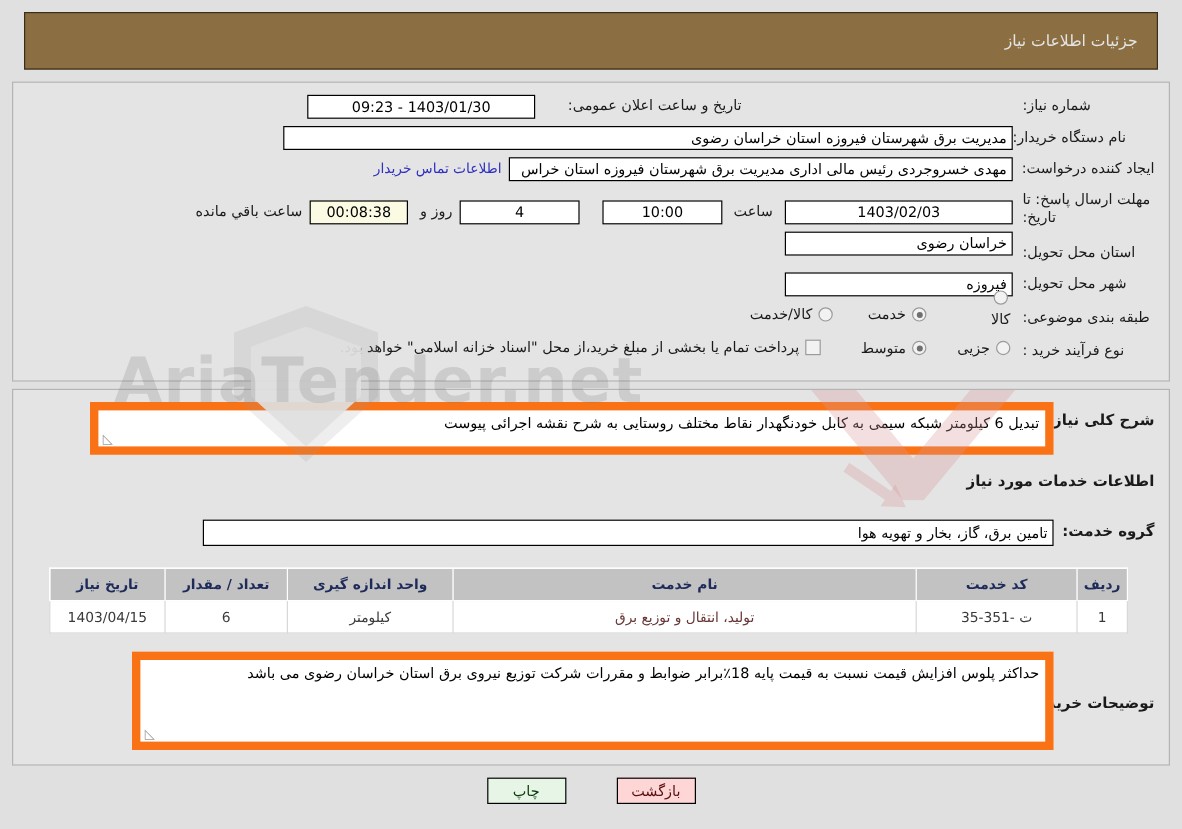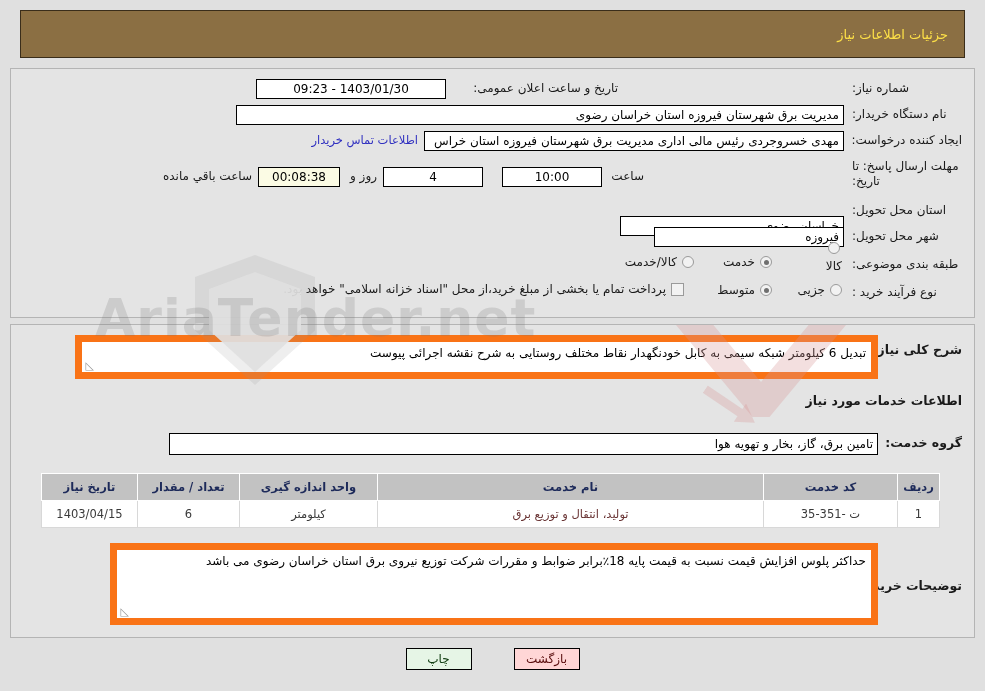--- a/index.html
+++ b/index.html
@@ -39,21 +39,21 @@
     clip-path:polygon(0% 30%,70% 30%,70% 0%,100% 50%,70% 100%,70% 70%,0% 70%);
     transform:rotate(34deg);
   }
 
   
   .titlebar{
     position:absolute;top:10px;right:20px;left:20px;height:48px;
     background:#8b6f43;border:1px solid #3a2d1a;box-sizing:border-box;
     display:flex;align-items:center;justify-content:flex-start;
   }
-  .titlebar-text{color:#fde047;font-size:13px;padding-right:16px;}
+  .titlebar-text{color:#e5e5e5;font-size:13px;padding-right:16px;}
 
   
   .panel{
     position:absolute;background:#e4e4e4;
     border:1px solid #b4b4b4;box-sizing:border-box;
   }
   #panel-top{top:68px;right:10px;left:10px;height:250px;}
   #panel-mid{top:324px;right:10px;left:10px;height:314px;}
   .lbl{font-size:12px;color:#1a1a1a;text-align:left;white-space:nowrap;}
   .fld{
@@ -140,37 +140,38 @@
   <span class="titlebar-text">جزئیات اطلاعات نیاز</span>
 </div>
 
 <div class="panel" id="panel-top">
 
   <div class="lbl r-label" style="top:12px;right:12px;width:110px;">شماره نیاز:</div>
 
   <div class="lbl r-label" style="top:12px;right:356px;width:160px;text-align:right;">تاریخ و ساعت اعلان عمومی:</div>
   <div class="fld" style="position:absolute;top:10px;right:528px;width:190px;">1403/01/30 - 09:23</div>
 
-  <div class="lbl r-label" style="top:38px;right:12px;width:110px;">نام دستگاه خریدار:</div>
+  <div class="lbl r-label" style="top:38px;right:28px;width:110px;text-align:center;">نام دستگاه خریدار:</div>
   <div class="fld rt" style="position:absolute;top:36px;right:130px;width:608px;">مدیریت برق شهرستان فیروزه استان خراسان رضوی</div>
 
   <div class="lbl r-label" style="top:64px;right:12px;width:110px;">ایجاد کننده درخواست:</div>
   <div class="fld rt" style="position:absolute;top:62px;right:130px;width:420px;">مهدی خسروجردی رئیس مالی اداری مدیریت برق شهرستان فیروزه استان خراس</div>
   <a class="linkish" style="position:absolute;top:64px;right:556px;text-decoration:none;" href="#">اطلاعات تماس خریدار</a>
 
   <div class="lbl r-label" style="top:90px;right:12px;width:110px;line-height:15px;white-space:normal;">مهلت ارسال پاسخ: تا تاریخ:</div>
+  <div class="fld" style="position:absolute;top:98px;right:130px;width:190px;">1403/02/03</div>
   <div class="lbl" style="position:absolute;top:100px;right:330px;">ساعت</div>
   <div class="fld" style="position:absolute;top:98px;right:372px;width:100px;">10:00</div>
   <div class="fld" style="position:absolute;top:98px;right:491px;width:100px;">4</div>
   <div class="lbl" style="position:absolute;top:100px;right:597px;">روز و</div>
   <div class="fld timer" style="position:absolute;top:98px;right:634px;width:82px;">00:08:38</div>
   <div class="lbl" style="position:absolute;top:100px;right:722px;">ساعت باقي مانده</div>
 
   <div class="lbl r-label" style="top:134px;right:12px;width:110px;">استان محل تحویل:</div>
-  <div class="fld rt" style="position:absolute;top:147px;right:130px;width:224px;padding-left:34px;">خراسان رضوی</div>
+  <div class="fld rt" style="position:absolute;top:124px;right:130px;width:190px;padding-left:34px;">خراسان رضوی</div>
 
   <div class="lbl r-label" style="top:160px;right:12px;width:110px;">شهر محل تحویل:</div>
   <div class="fld rt" style="position:absolute;top:158px;right:130px;width:190px;">فیروزه</div>
 
   <div class="lbl r-label" style="top:188px;right:12px;width:110px;">طبقه بندی موضوعی:</div>
   <div class="opt" style="position:absolute;top:173px;right:132px;flex-direction:column;">
     <span class="radio"></span>
     <span>کالا</span>
   </div>
   <div class="opt" style="position:absolute;top:186px;right:202px;">

